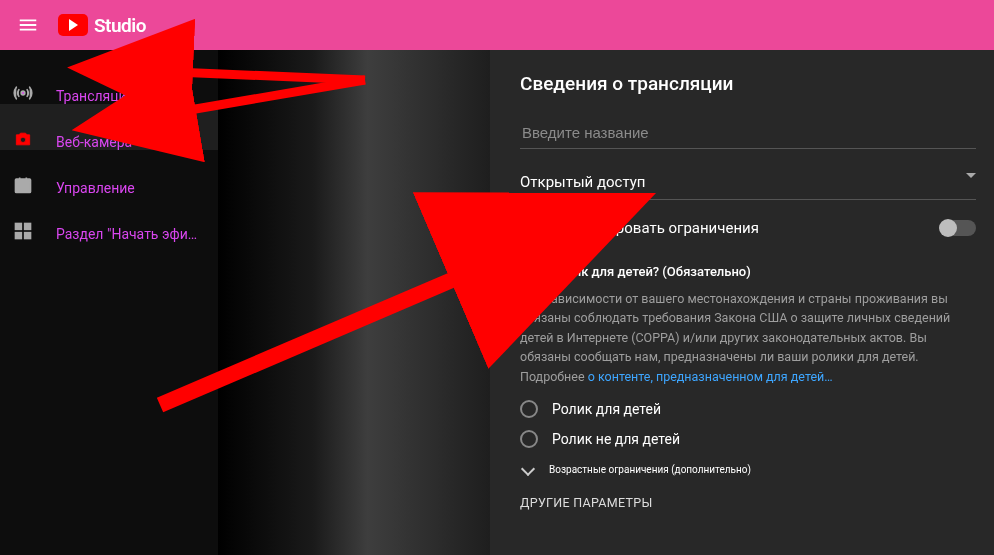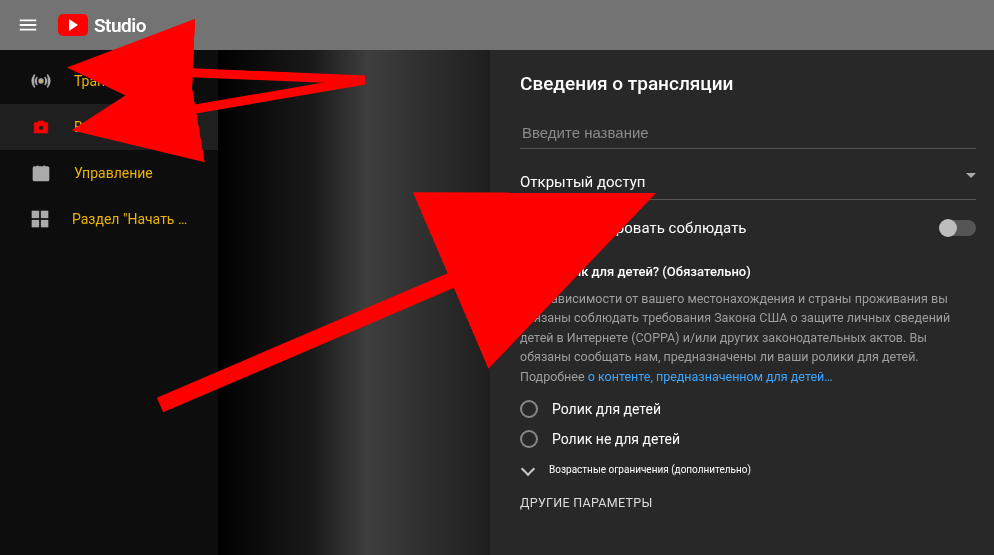--- a/index.html
+++ b/index.html
@@ -1,26 +1,26 @@
 <!DOCTYPE html>
 <html><head>
 <meta charset="utf-8">
 <style>
   html,body{margin:0;padding:0;width:994px;height:555px;background:#0d0d0d;font-family:Roboto,Arial,sans-serif;color:#fff;overflow:hidden}
   *{box-sizing:border-box}
-  .topbar{height:50px;display:flex;align-items:center;padding:0 16px;background:#737373}
+  .topbar{height:50px;display:flex;align-items:center;padding:0 16px;background:#ec4899}
   .menu-btn{width:24px;height:24px;display:flex;align-items:center;justify-content:center;cursor:pointer;margin-right:18px}
   .menu-btn svg{fill:#fff}
   .logo{display:flex;align-items:center;cursor:pointer}
   .yt-ico{width:30px;height:22px;background:#ff0000;border-radius:5px;display:flex;align-items:center;justify-content:center;margin-right:6px}
   .yt-ico::after{content:"";border-left:9px solid #fff;border-top:6px solid transparent;border-bottom:6px solid transparent}
   .logo-text{font-weight:600;font-size:19px;letter-spacing:-.5px}
   .body{display:flex;height:505px}
   .sidebar{width:218px;background:#0d0d0d;padding-top:8px}
-  .sb-item{height:46px;display:flex;align-items:center;padding:0 30px;cursor:pointer;font-size:14px;color:#eab308}
+  .sb-item{height:46px;display:flex;align-items:flex-end;padding:0 12px;cursor:pointer;font-size:14px;color:#d946ef}
   .sb-item.active{background:#1f1f1f}
   .sb-item.active .sb-ico svg{fill:#ff0000;stroke:#ff0000}
   .sb-ico{width:22px;height:22px;margin-right:22px;display:flex;align-items:center;justify-content:center}
   .sb-ico svg{fill:#aaa;stroke:#aaa}
   .sb-label{white-space:nowrap;overflow:hidden;text-overflow:ellipsis}
   .preview{flex:0 0 272px;background:linear-gradient(90deg,#000 0%,#1a1a1a 35%,#3e3e3e 55%,#1e1e1e 100%)}
   .panel{flex:1;background:#282828;padding:20px 18px 0 30px;overflow:hidden}
   .panel-title{font-size:19px;font-weight:500;margin:2px 0 26px}
   .input-row{border-bottom:1px solid #555;padding:2px 0 6px;margin-bottom:18px}
   .input-row input{background:transparent;border:0;outline:0;color:#fff;font-size:15px;width:100%}
@@ -120,21 +120,21 @@
 
     <div class="schedule-row">
       <div class="schedule-left">
         <span class="cal-ico">
           <svg width="20" height="20" viewBox="0 0 24 24" fill="none" stroke="#bbb" stroke-width="2">
               <rect x="3" y="5" width="18" height="16" rx="1"></rect>
               <path d="M3 9h18M8 3v4M16 3v4"></path>
               <rect x="6" y="12" width="5" height="4" fill="#bbb" stroke="none"></rect>
             </svg>
         </span>
-        <span class="schedule-label">Запланировать соблюдать</span>
+        <span class="schedule-label">Запланировать ограничения</span>
       </div>
       <div class="toggle"></div>
     </div>
 
     <div class="subq">Этот ролик для детей? (Обязательно)</div>
     <div class="desc">
       <span>Вне зависимости от вашего местонахождения и страны проживания вы обязаны соблюдать требования Закона США о защите личных сведений детей в Интернете (COPPA) и/или других законодательных актов. Вы обязаны сообщать нам, предназначены ли ваши ролики для детей. Подробнее </span><a href="#">о контенте, предназначенном для детей…</a>
     </div>
 
     <div class="radio-row">

